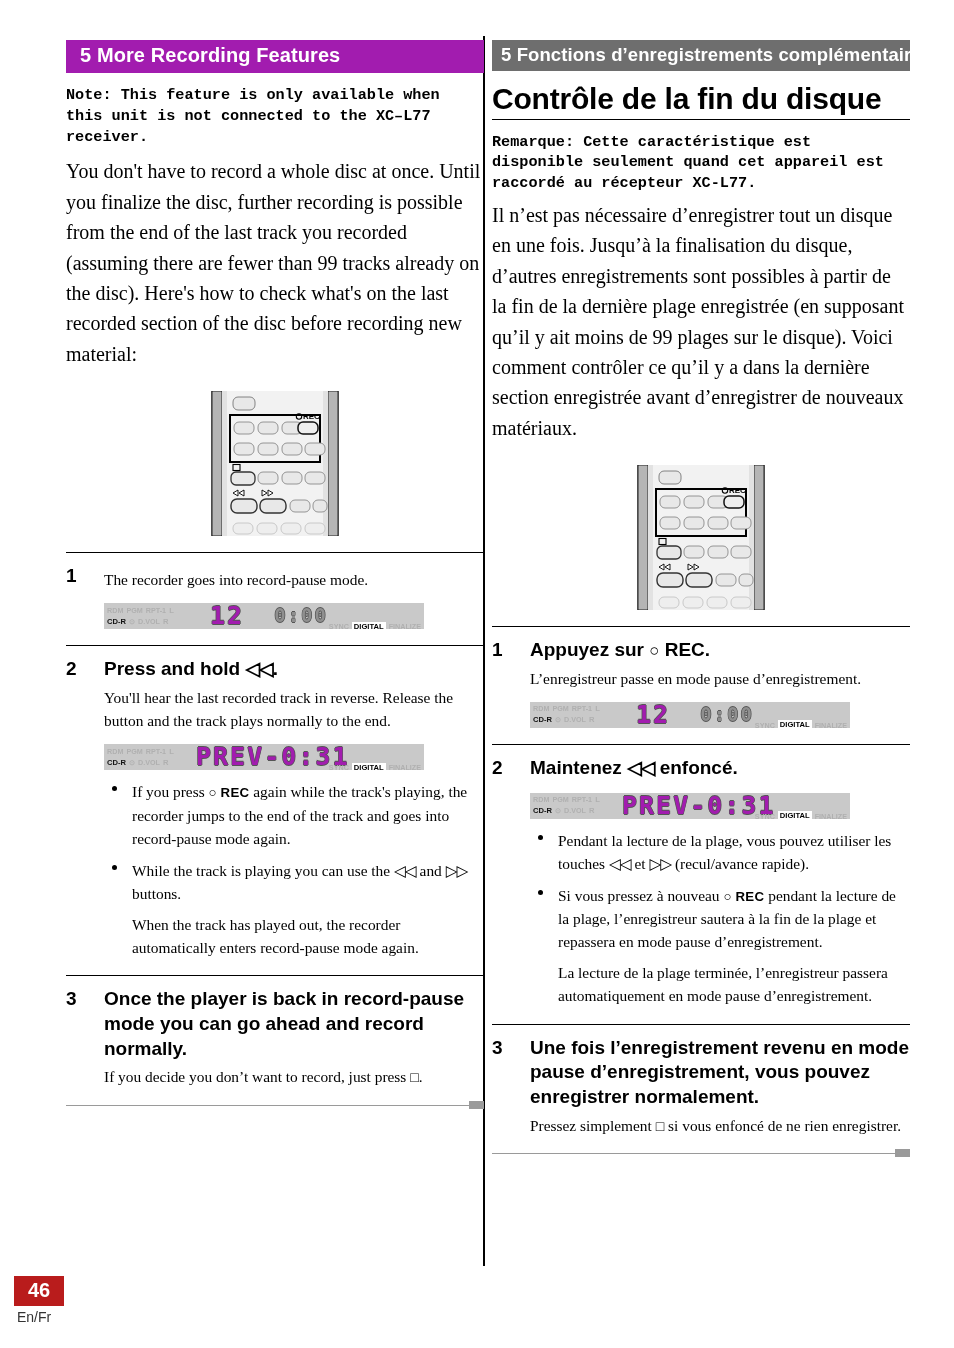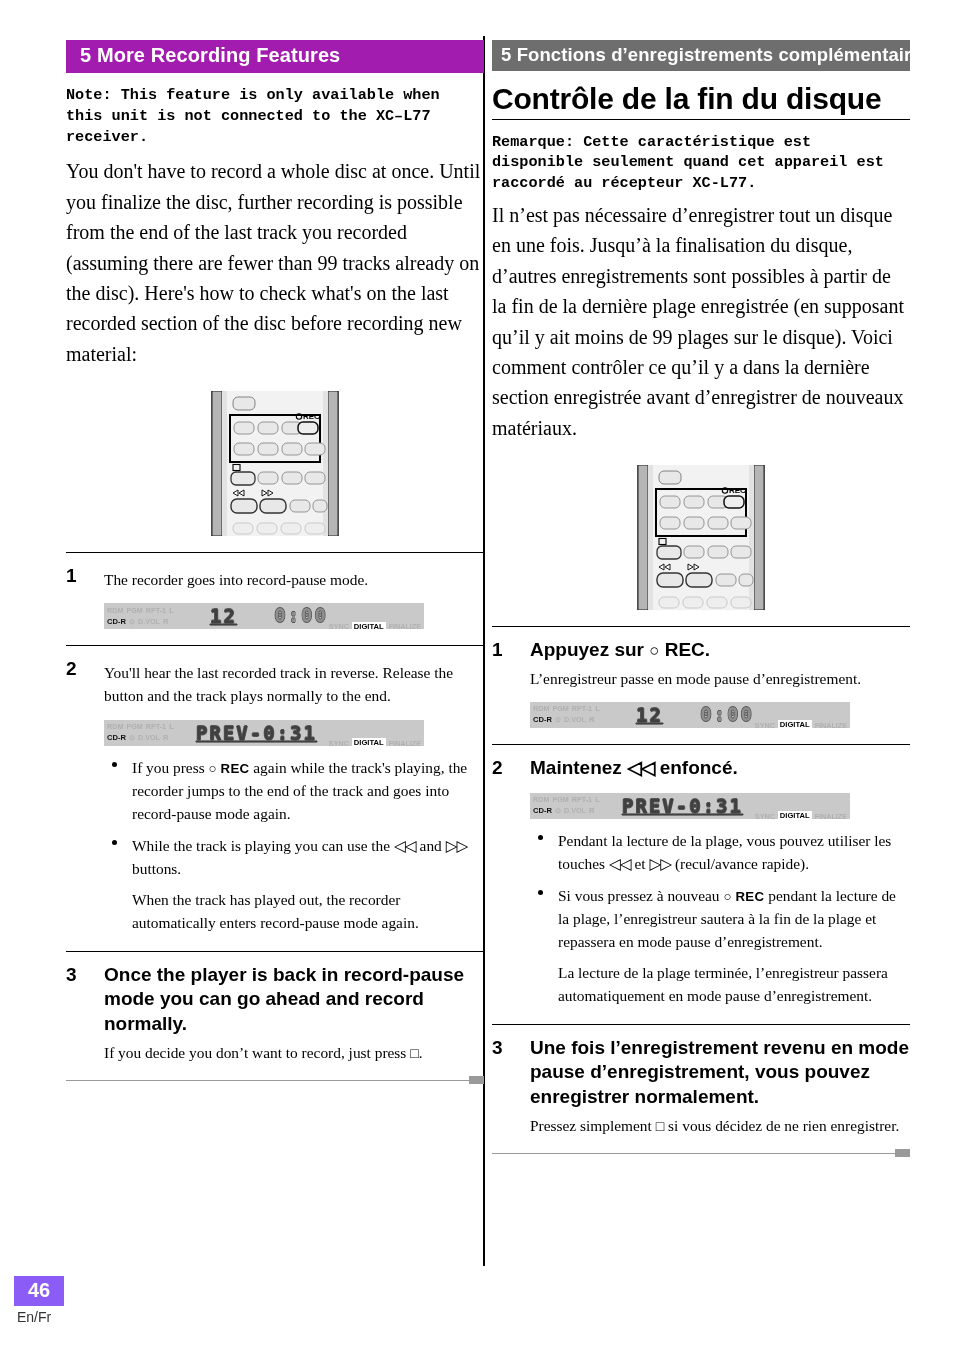--- a/index.html
+++ b/index.html
@@ -125,28 +125,27 @@
   }
   .lcd-left { position:absolute; left:3px; top:2px; width:86px; }
   .lcd-row  { display:flex; gap:3px; line-height:10px; height:11px; align-items:center;}
   .lcd-dim  { color:#b0b0b0; font-size:7.2px; font-weight:bold; letter-spacing:0px; }
   .lcd-on   { color:#111; font-size:7.6px; font-weight:bold; }
   .lcd-lr   { color:#b0b0b0; font-size:7.6px; font-weight:bold; }
 
   .lcd-main {
     position:absolute; left:92px; top:1px;
     font-family:"DejaVu Sans Mono", monospace;
-    font-size:19px; font-weight:bold;
-    color:#404040;
+    font-size:25px; font-weight:bold;
+    color:#a21caf;
     letter-spacing:2px;
     line-height:24px;
     text-shadow:
       0.7px 0 0 #555, -0.7px 0 0 #555,
       0 0.7px 0 #555, 0 -0.7px 0 #555;
-    text-decoration: underline;
   }
   .lcd-main.num { left:106px; }
   .lcd-time {
     position:absolute; right:96px; top:0;
     font-family:"DejaVu Sans Mono", monospace;
     font-size:19px; font-weight:bold;
     color:#8f8f8f; letter-spacing:2px; line-height:24px;
     text-shadow:
       0.7px 0 0 #555, -0.7px 0 0 #555,
       0 0.7px 0 #555, 0 -0.7px 0 #555;
@@ -165,21 +164,21 @@
   
   .endmark-rule { position:relative; border-top:1.6px solid #9a9a9a; margin-top:16px; }
   .endmark-rule .blob {
     position:absolute; right:0; top:-5px;
     width:15px; height:8px; background:#9a9a9a;
   }
 
   
   .folio { position:absolute; left:14px; top:1276px; }
   .folio-num {
-    background:#8b5cf6; color:#fff;
+    background:#b91c1c; color:#fff;
     font-family:"Liberation Sans", sans-serif;
     font-weight:bold; font-size:20px;
     width:50px; text-align:center; padding:3px 0 4px 0;
   }
   .folio-lang {
     font-family:"Liberation Sans", sans-serif;
     font-size:14px; color:#333; margin-top:3px; padding-left:3px;
   }
 </style>
 </head>
@@ -290,20 +289,24 @@
             </div>
           </div>
         </div>
       </div>
     </div>
 
     <div class="rule"></div>
     <div class="step">
       <div class="step-num">2</div>
       <div class="step-body">
+        <p class="step-title">
+          <span>Press and hold</span>
+          <span class="g-arrow">◁◁</span><span>.</span>
+        </p>
         <p class="step-desc">You'll hear the last recorded track in reverse. Release the button and the track plays normally to the end.</p>
 
         <div class="lcd">
           <div class="lcd-left">
             <div class="lcd-row">
               <span class="lcd-dim">RDM</span>
               <span class="lcd-dim">PGM</span>
               <span class="lcd-dim">RPT-1</span>
               <span class="lcd-lr">L</span>
             </div>
@@ -522,21 +525,21 @@
       </div>
     </div>
 
     <div class="rule"></div>
     <div class="step">
       <div class="step-num">3</div>
       <div class="step-body">
         <p class="step-title">Une fois l’enregistrement revenu en mode pause d’enregistrement, vous pouvez enregistrer normalement.</p>
         <p class="step-desc">
           <span>Pressez simplement</span>
-          <span class="g-stop">□</span><span> si vous décidez de ne rien enregistrer.</span>
+          <span class="g-stop">□</span><span> si vous enfoncé de ne rien enregistrer.</span>
         </p>
       </div>
     </div>
 
     <div class="endmark-rule">
       <span class="blob"></span>
     </div>
   </div>
 
   <div class="folio">

